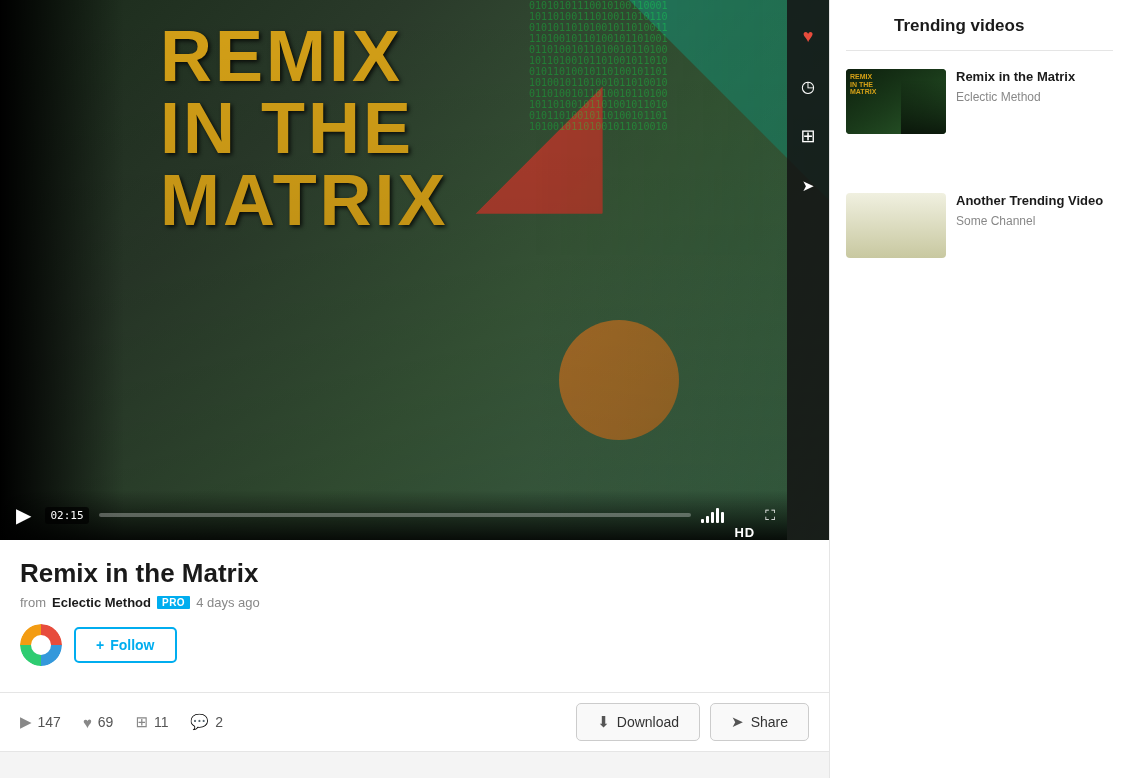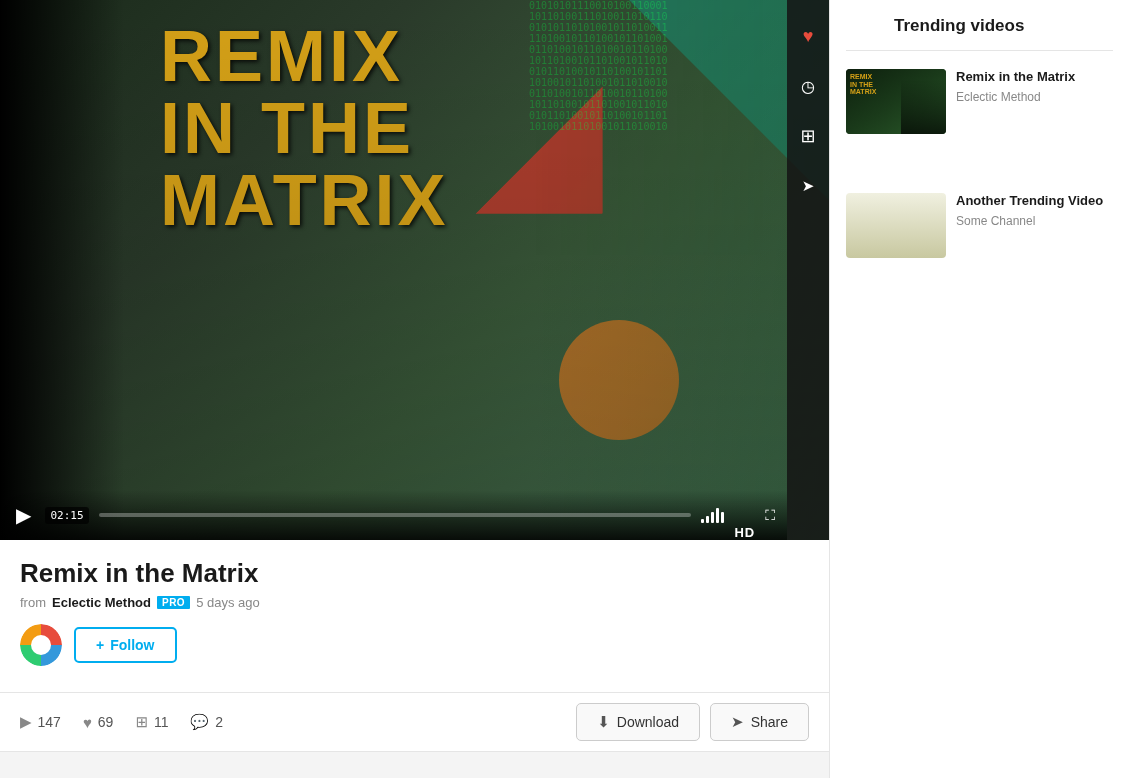--- a/index.html
+++ b/index.html
@@ -585,21 +585,21 @@
         </button>
       </div>
     </div>
 
     <div class="video-info">
       <h1 class="video-title">Remix in the Matrix</h1>
       <div class="video-meta">
         <span class="from-text">from</span>
         <span class="channel-name">Eclectic Method</span>
         <span class="pro-badge">PRO</span>
-        <span class="time-ago">5 days ago</span>
+        <span class="time-ago">4 days ago</span>
       </div>
       <div class="channel-row">
         <div class="channel-avatar">
           <div class="avatar-inner">
             <div class="avatar-circle"></div>
           </div>
         </div>
         <button class="follow-btn">
           <span>+</span>
           <span>Follow</span>

